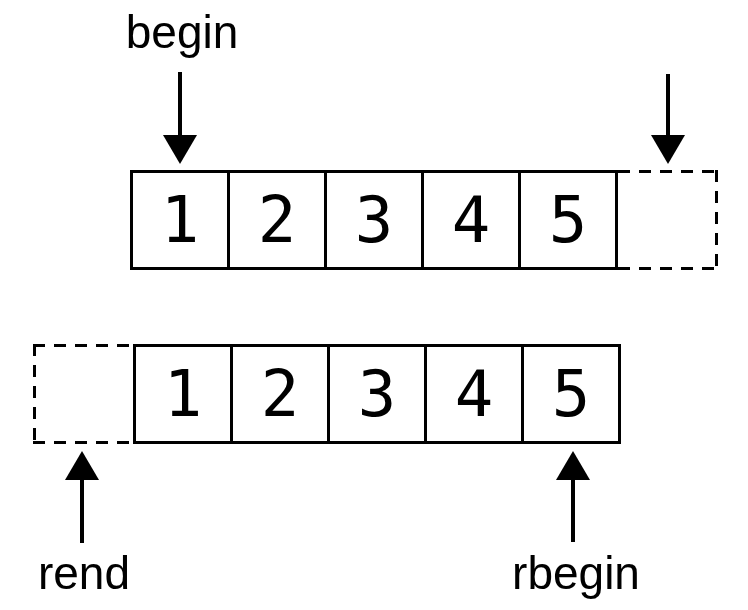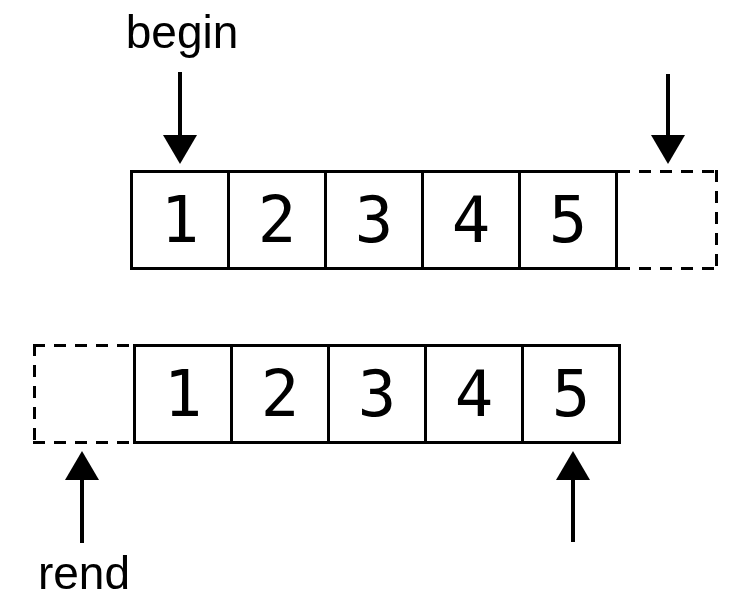--- a/index.html
+++ b/index.html
@@ -128,14 +128,15 @@
   <div>
     <div class="head up" style="left:82px; top:451px;"></div>
     <div class="shaft" style="left:82px; top:479px; height:64px;"></div>
   </div>
   <div class="lbl" style="left:84px; top:549px;text-align:center;">rend</div>
 
   <div>
     <div class="head up" style="left:573px; top:451px;"></div>
     <div class="shaft" style="left:573px; top:479px; height:63px;"></div>
   </div>
+  <div class="lbl" style="left:576px; top:549px;">rbegin</div>
 
 </div>
 
 </body></html>

